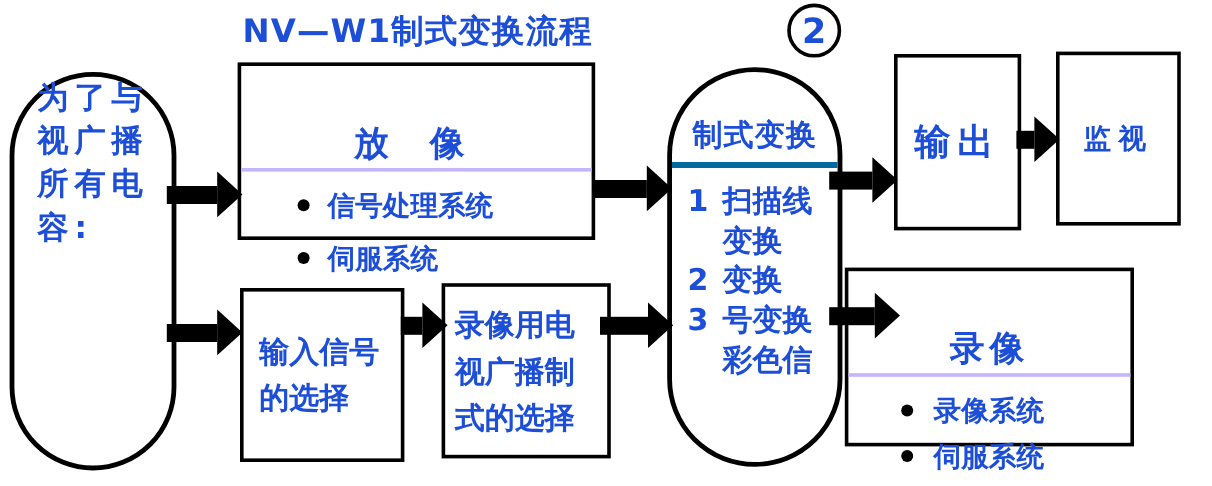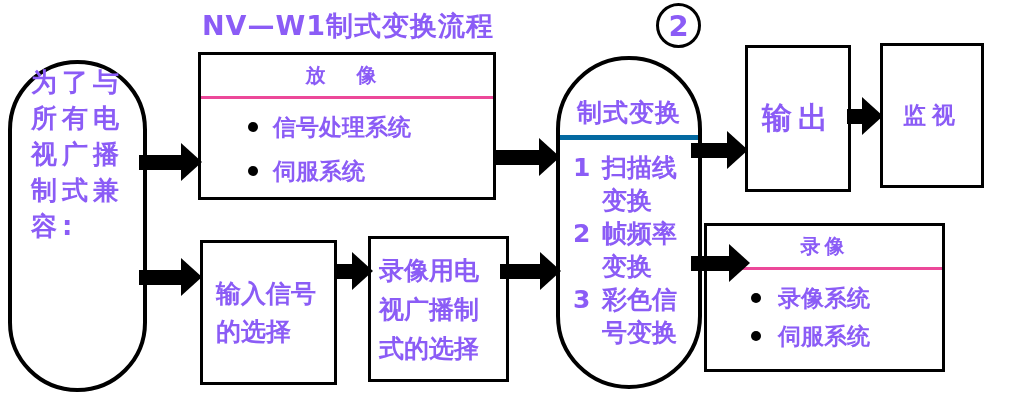--- a/index.html
+++ b/index.html
@@ -1,35 +1,35 @@
 <!DOCTYPE html>
 <html><head>
 <meta charset="utf-8">
 <style>
   html,body{margin:0;padding:0;background:#ffffff;}
   .canvas{
     position:relative;width:1010px;height:405px;background:#fff;
-    font-family:"DejaVu Sans",sans-serif;color:#8b5cf6;overflow:hidden;font-weight:bold;
+    font-family:"DejaVu Sans",sans-serif;color:#1d4ed8;overflow:hidden;font-weight:bold;
   }
   .title{position:absolute;left:202px;top:8px;font-size:27px;letter-spacing:1px;white-space:nowrap;}
   .badge{
     position:absolute;left:656px;top:3px;width:45px;height:45px;border:3px solid #000;
     border-radius:50%;display:flex;align-items:center;justify-content:center;
     font-size:29px;box-sizing:border-box;background:#fff;
   }
   .node{position:absolute;border:3px solid #000;box-sizing:border-box;background:#fff;}
   .stadium{border-width:4px;border-radius:73px;}
 
   
   #purpose{left:8px;top:60px;width:139px;height:332px;display:flex;justify-content:center;}
   #purpose .lines{font-size:26px;line-height:36px;letter-spacing:5px;white-space:nowrap;}
 
   
   #playback{left:198px;top:52px;width:298px;height:148px;}
-  .boxheader{border-bottom:3px solid #ec4899;display:flex;align-items:center;justify-content:center;font-size:20px;}
+  .boxheader{border-bottom:3px solid #c4b5fd;display:flex;align-items:center;justify-content:center;font-size:29px;margin-top:44px;}
   #playback .boxheader{height:41px;letter-spacing:12px;}
   .bullets{padding:6px 0 0 47px;}
   .bullet-row{display:flex;align-items:center;font-size:23px;height:44px;white-space:nowrap;}
   .dot{width:10px;height:10px;border-radius:50%;background:#000;margin-right:15px;flex:0 0 auto;}
 
   
   #input-select{left:200px;top:240px;width:137px;height:145px;display:flex;align-items:center;}
   #input-select .lines{padding-left:13px;font-size:25px;line-height:38px;white-space:nowrap;}
   #format-select{left:368px;top:236px;width:141px;height:146px;display:flex;align-items:center;}
   #format-select .lines{padding-left:8px;font-size:25px;line-height:39px;white-space:nowrap;}
@@ -77,23 +77,22 @@
 
   <div class="title">NV—W1制式变换流程</div>
 
   <div class="badge">
     <span>2</span>
   </div>
 
   <div class="node stadium" id="purpose">
     <div class="lines">
       <div>为了与</div>
+      <div>视广播</div>
       <div>所有电</div>
-      <div>视广播</div>
-      <div>制式兼</div>
       <div>容:</div>
     </div>
   </div>
 
   <div class="node" id="playback">
     <div class="boxheader">放 像</div>
     <div class="bullets">
       <div class="bullet-row">
         <span class="dot"></span>
         <span>信号处理系统</span>
@@ -126,29 +125,28 @@
       <div class="step">
         <span class="num">1</span>
         <span class="txt">
           <div>扫描线</div>
           <div>变换</div>
         </span>
       </div>
       <div class="step">
         <span class="num">2</span>
         <span class="txt">
-          <div>帧频率</div>
           <div>变换</div>
         </span>
       </div>
       <div class="step">
         <span class="num">3</span>
         <span class="txt">
+          <div>号变换</div>
           <div>彩色信</div>
-          <div>号变换</div>
         </span>
       </div>
     </div>
   </div>
 
   <div class="node" id="output">
     <span>输出</span>
   </div>
   <div class="node" id="monitor">
     <span>监视</span>

